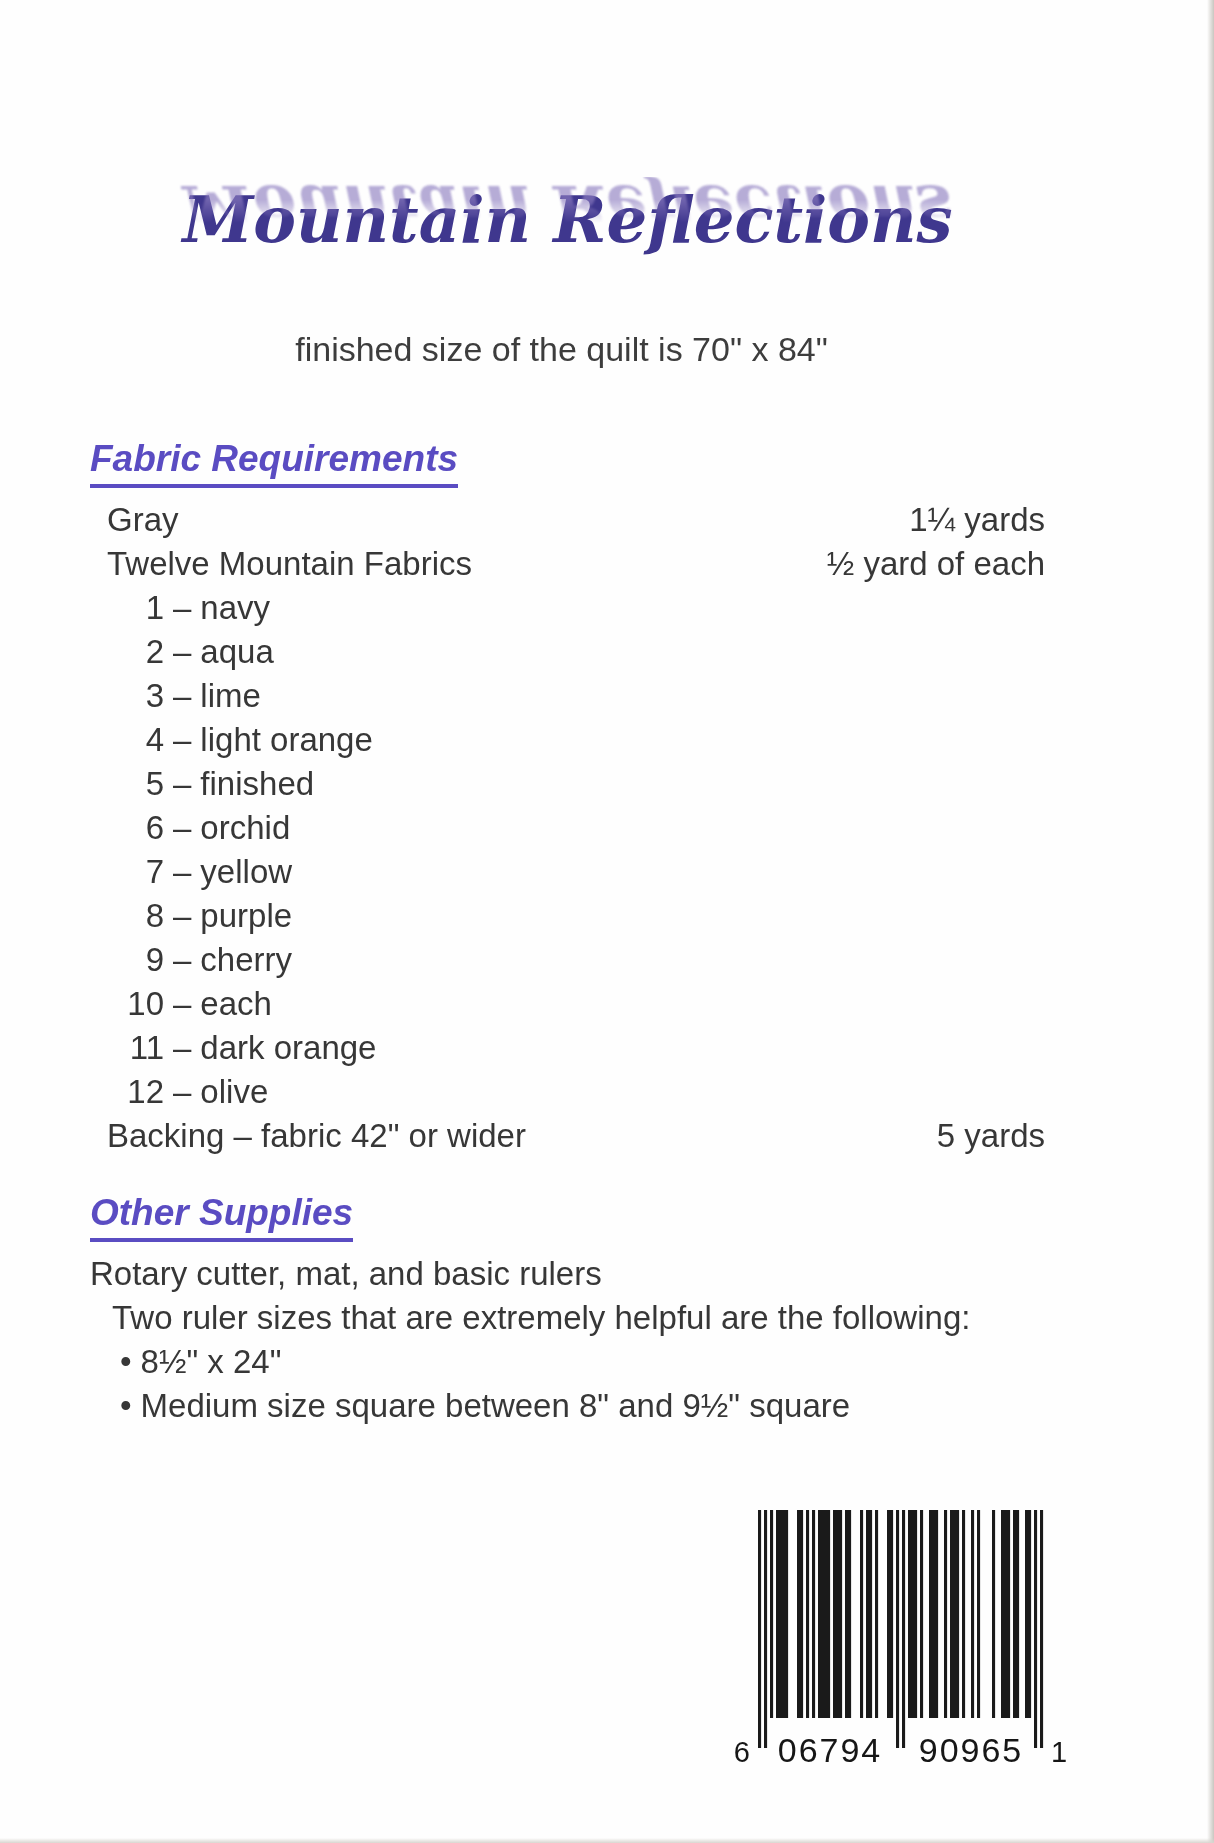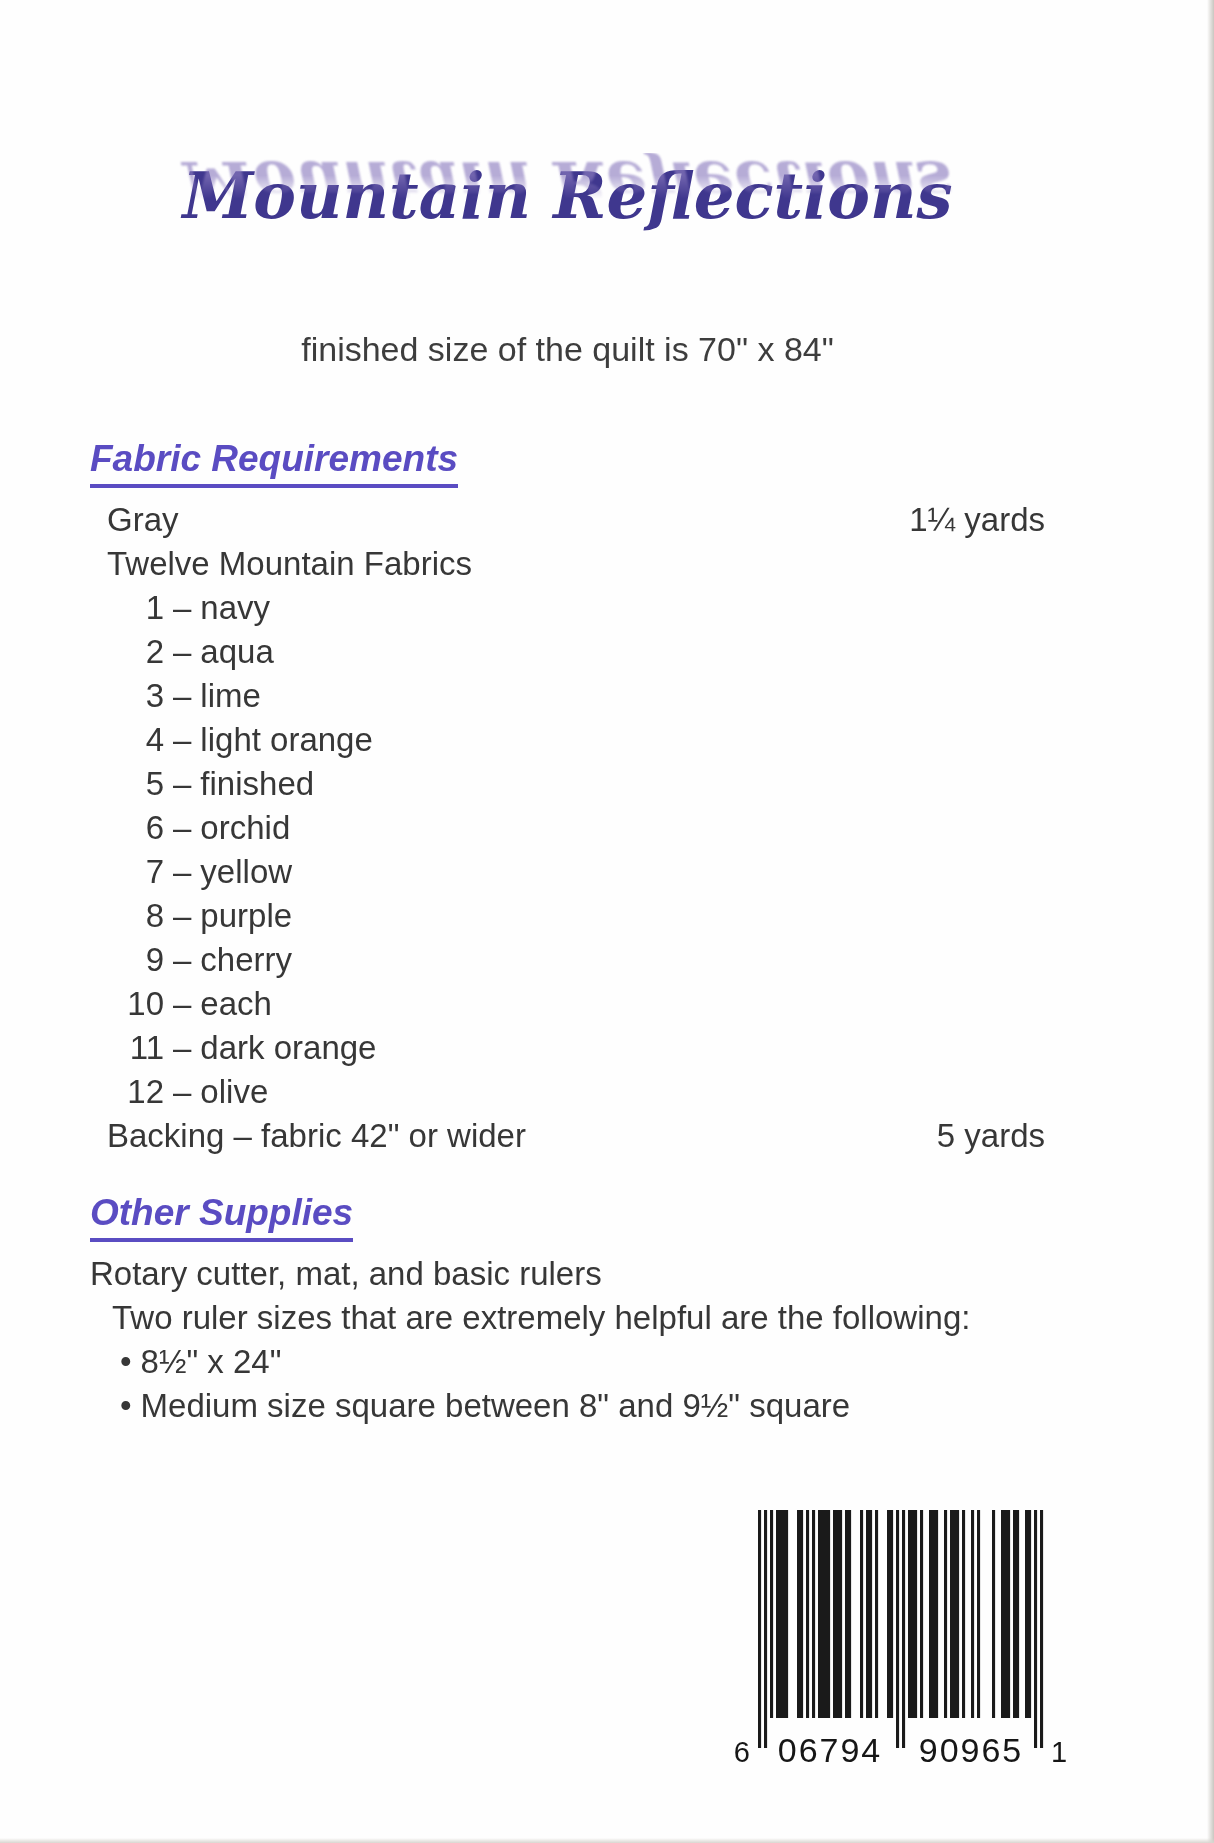--- a/index.html
+++ b/index.html
@@ -16,21 +16,21 @@
     position: absolute; right: 0; top: 0; width: 7px; height: 100%;
     background: linear-gradient(to right, rgba(255,255,255,0), #c9c6c0);
   }
   .scan-edge-bottom {
     position: absolute; left: 0; bottom: 0; width: 100%; height: 5px;
     background: linear-gradient(to bottom, rgba(255,255,255,0), #d9d6d0);
   }
 
   
   .title-block {
-    position: absolute; top: 164px; left: 90px; width: 955px;
+    position: absolute; top: 188px; left: 90px; width: 955px;
     text-align: center; line-height: 1;
   }
   .doc-title {
     font-family: "DejaVu Serif", serif;
     font-style: italic; font-weight: bold;
     font-size: 64px; color: #3f378e;
     letter-spacing: 0px;
   }
   .doc-title-reflection {
     font-family: "DejaVu Serif", serif;
@@ -38,21 +38,21 @@
     font-size: 64px; color: #8d7dc0;
     transform: scaleY(-0.92);
     transform-origin: top;
     margin-top: -16px;
     filter: blur(1px);
     opacity: 0.85;
     -webkit-mask-image: linear-gradient(to top, rgba(0,0,0,0.75) 38%, rgba(0,0,0,0) 78%);
             mask-image: linear-gradient(to top, rgba(0,0,0,0.75) 38%, rgba(0,0,0,0) 78%);
   }
   .subtitle {
-    position: absolute; top: 330px; left: 90px; width: 955px;
+    position: absolute; top: 330px; left: 84px; width: 955px;
     text-align: center; font-size: 34px; color: #3d3d3d;
   }
 
   
   .section { position: absolute; left: 90px; width: 955px; }
   .section-fabric { top: 436px; }
   .section-supplies { top: 1190px; }
   .section-heading-wrap { margin-bottom: 10px; }
   .section-heading {
     display: inline-block;
@@ -100,20 +100,21 @@
     <div class="section-heading-wrap">
       <span class="section-heading">Fabric Requirements</span>
     </div>
 
     <div class="req-row">
       <span>Gray</span>
       <span class="req-amount">1¼ yards</span>
     </div>
     <div class="req-row">
       <span>Twelve Mountain Fabrics</span>
+      <span class="req-amount">½ yard of each</span>
     </div>
 
     <div class="fabric-item">
       <span class="fabric-num">1</span>
       <span class="fabric-dash">–</span>
       <span>navy</span>
     </div>
     <div class="fabric-item">
       <span class="fabric-num">2</span>
       <span class="fabric-dash">–</span>

